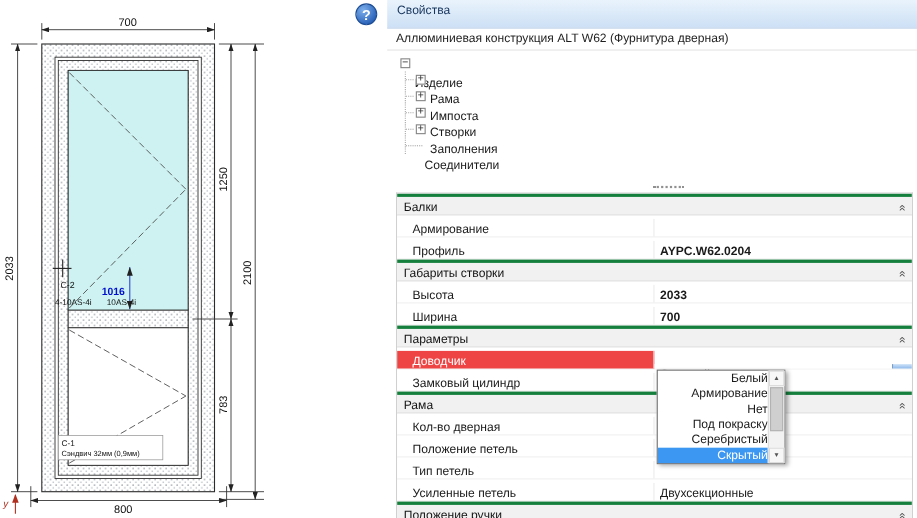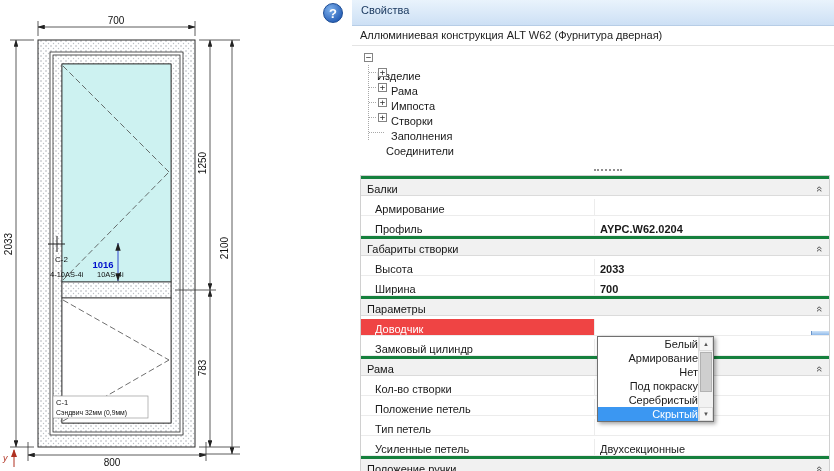--- a/index.html
+++ b/index.html
@@ -268,21 +268,21 @@
     <div class="grow prop">
       <div class="cell-label">Замковый цилиндр</div>
       <div class="cell-value"></div>
     </div>
 
     <div class="grow sec">
       <span class="sec-label">Рама</span>
       <span class="sec-chev"><span class="rot">«</span></span>
     </div>
     <div class="grow prop">
-      <div class="cell-label">Кол-во створки</div>
+      <div class="cell-label">Кол-во дверная</div>
       <div class="cell-value"></div>
     </div>
     <div class="grow prop">
       <div class="cell-label">Положение петель</div>
       <div class="cell-value"></div>
     </div>
     <div class="grow prop">
       <div class="cell-label">Тип петель</div>
       <div class="cell-value"></div>
     </div>

